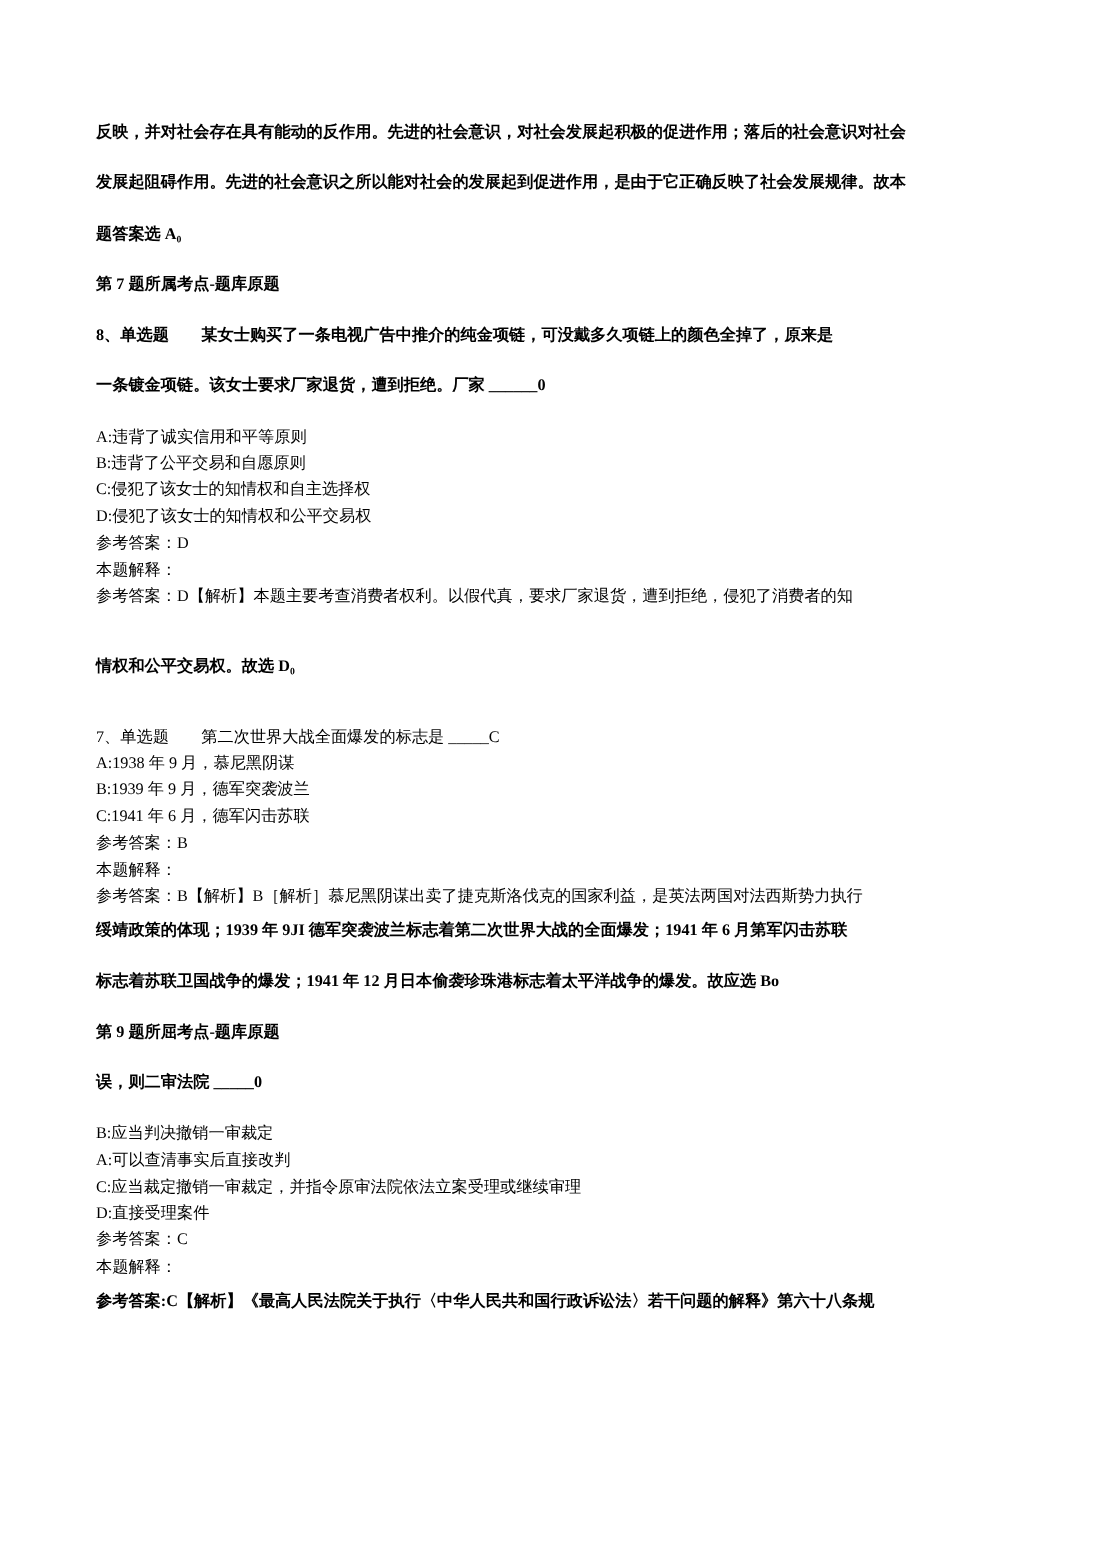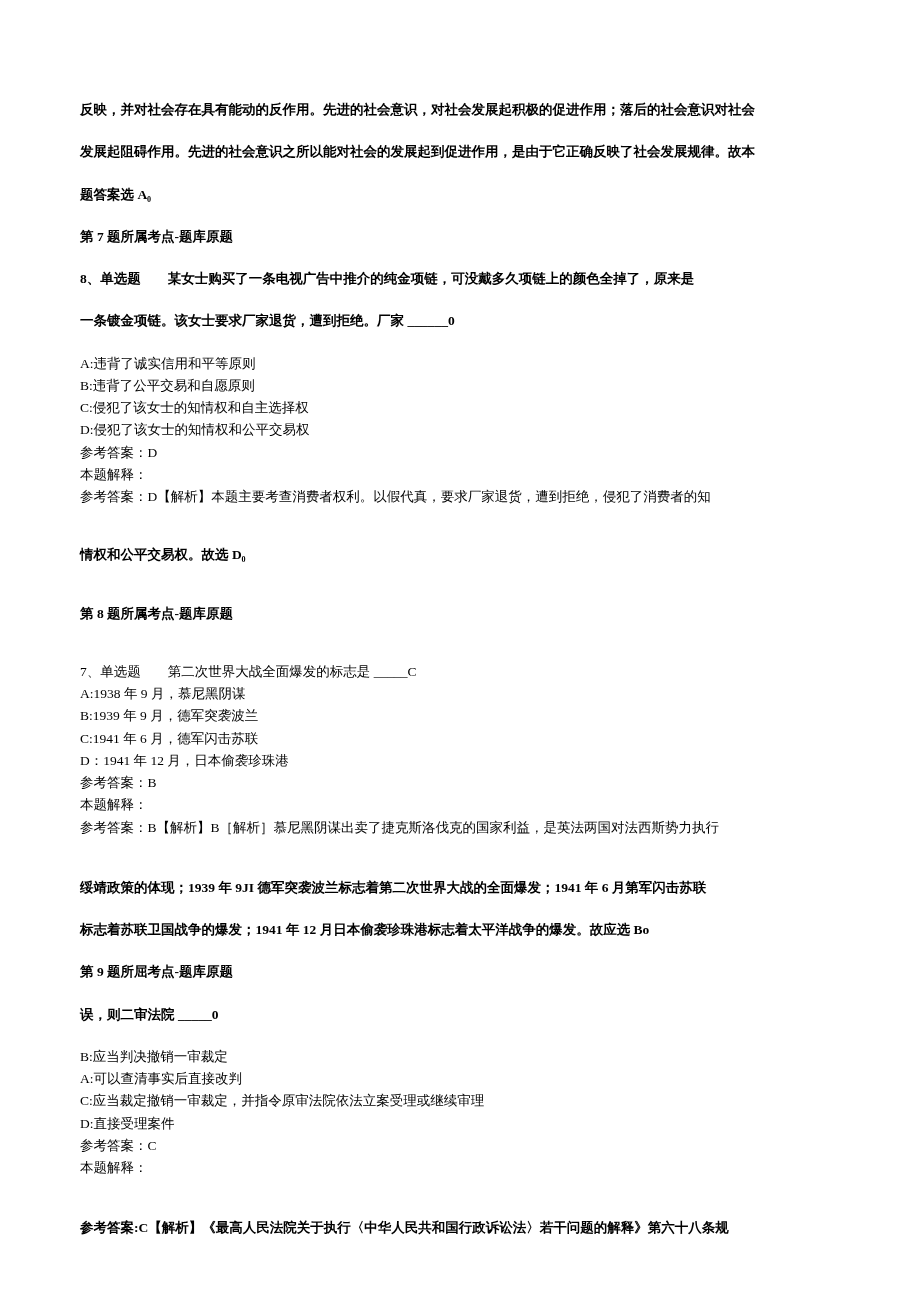--- a/index.html
+++ b/index.html
@@ -18,21 +18,21 @@
     box-sizing: border-box;
   }
   .para {
     margin: 0 0 22px 0;
     font-weight: bold;
   }
   .tight {
     margin: 0 0 2px 0;
   }
   .section-gap {
-    margin-top: 40px;
+    margin-top: 8px;
   }
   .big-gap {
     margin-top: 38px;
   }
 </style>
 </head>
 <body>
 
 <div class="page">
 
@@ -48,27 +48,25 @@
   <p class="tight">A:违背了诚实信用和平等原则</p>
   <p class="tight">B:违背了公平交易和自愿原则</p>
   <p class="tight">C:侵犯了该女士的知情权和自主选择权</p>
   <p class="tight">D:侵犯了该女士的知情权和公平交易权</p>
   <p class="tight">参考答案：D</p>
   <p class="tight">本题解释：</p>
   <p class="tight">参考答案：D【解析】本题主要考查消费者权利。以假代真，要求厂家退货，遭到拒绝，侵犯了消费者的知</p>
 
   <p class="para big-gap">情权和公平交易权。故选 D₀</p>
 
-  <p class="para big-gap">第 8 题所属考点-题库原题</p>
 
   <p class="tight big-gap">7、单选题　　第二次世界大战全面爆发的标志是 _____C</p>
   <p class="tight">A:1938 年 9 月，慕尼黑阴谋</p>
   <p class="tight">B:1939 年 9 月，德军突袭波兰</p>
   <p class="tight">C:1941 年 6 月，德军闪击苏联</p>
-  <p class="tight">D：1941 年 12 月，日本偷袭珍珠港</p>
   <p class="tight">参考答案：B</p>
   <p class="tight">本题解释：</p>
   <p class="tight">参考答案：B【解析】B［解析］慕尼黑阴谋出卖了捷克斯洛伐克的国家利益，是英法两国对法西斯势力执行</p>
 
   <p class="para section-gap">绥靖政策的体现；1939 年 9JI 德军突袭波兰标志着第二次世界大战的全面爆发；1941 年 6 月第军闪击苏联</p>
   <p class="para">标志着苏联卫国战争的爆发；1941 年 12 月日本偷袭珍珠港标志着太平洋战争的爆发。故应选 Bo</p>
 
   <p class="para">第 9 题所屈考点-题库原题</p>
 
   <p class="para">误，则二审法院 _____0</p>

